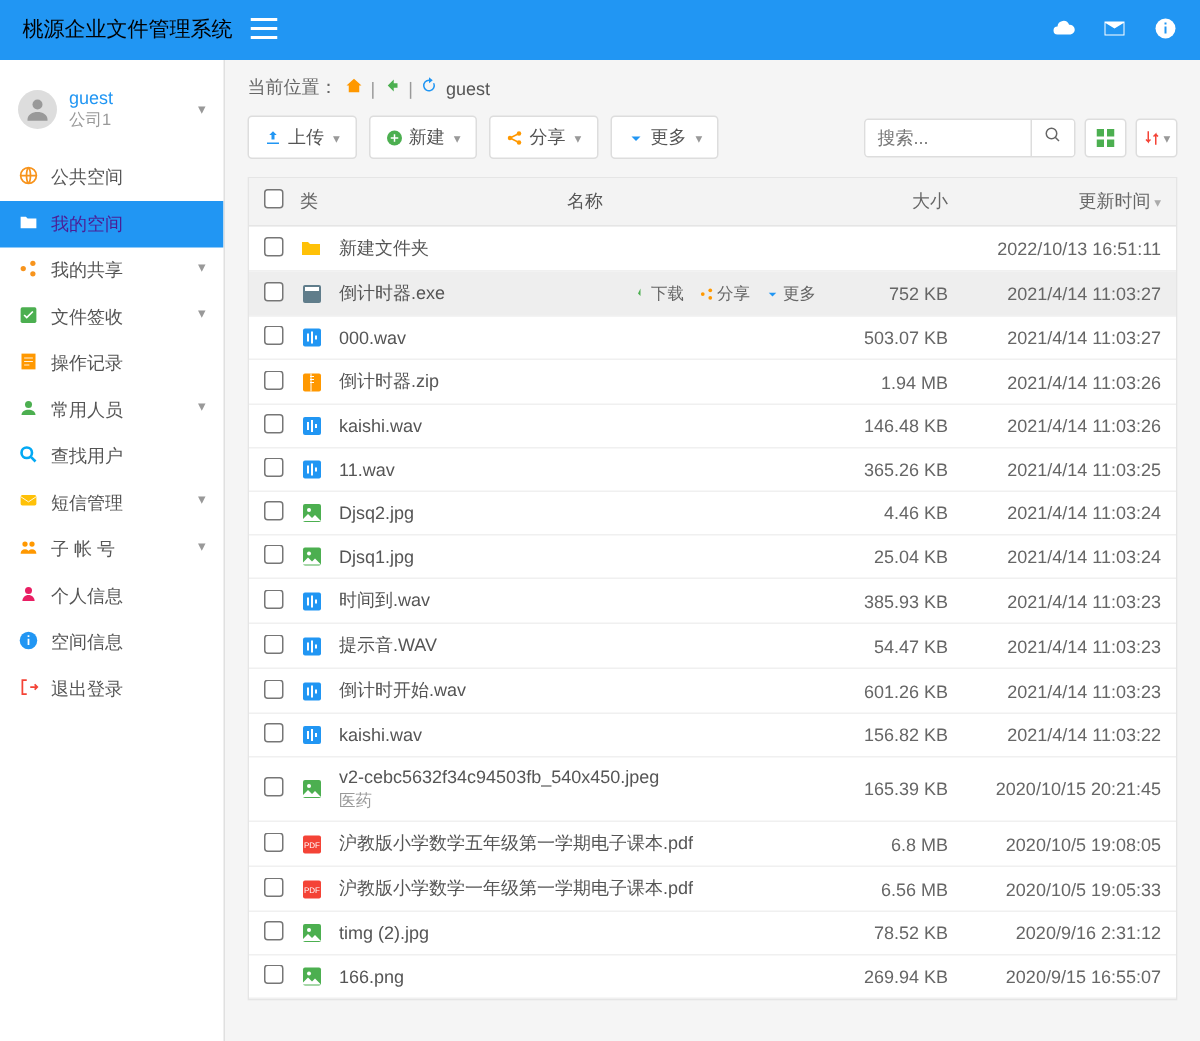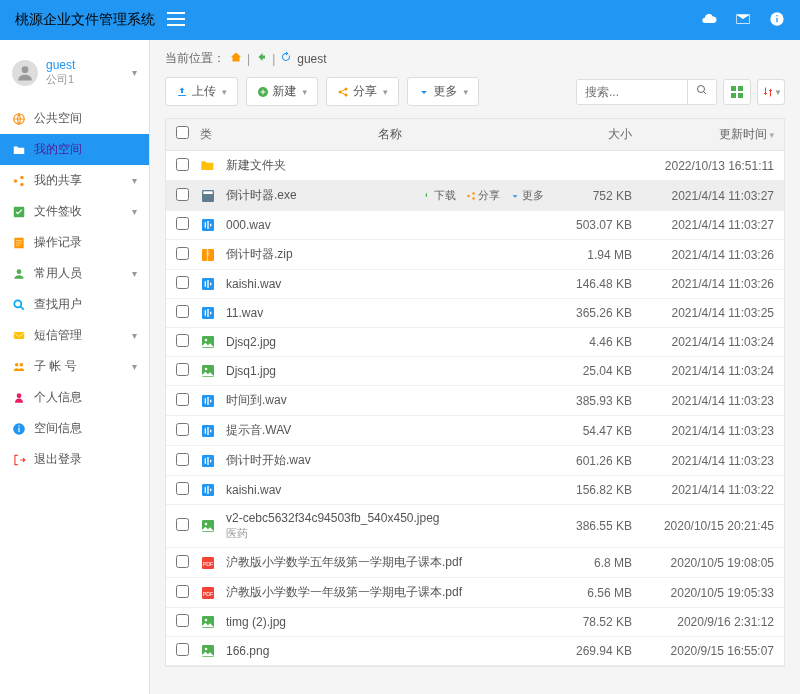--- a/index.html
+++ b/index.html
@@ -13,21 +13,21 @@
 .container{display:flex;height:calc(100vh - 40px)}
 .sidebar{width:150px;background:#fff;border-right:1px solid #e0e0e0;padding:10px 0;overflow-y:auto}
 .user-box{display:flex;align-items:center;padding:8px 12px;gap:8px;cursor:pointer}
 .avatar{width:26px;height:26px;border-radius:50%;background:#ddd;display:flex;align-items:center;justify-content:center}
 .avatar svg{width:20px;height:20px;fill:#999}
 .user-info{flex:1}
 .user-name{color:#2196F3;font-size:12px}
 .user-sub{color:#999;font-size:11px}
 .chev{color:#999;font-size:10px}
 .nav{margin-top:8px}
-.nav-item{display:flex;align-items:center;padding:7px 12px;gap:8px;cursor:pointer;color:#555}
+.nav-item{display:flex;align-items:flex-start;padding:7px 12px;gap:8px;cursor:pointer;color:#555}
 .nav-item.active{background:#2196F3;color:#4c1d95}
 .nav-item.active .ni{fill:#fff}
 .ni{width:14px;height:14px;flex-shrink:0}
 .nav-label{flex:1;font-size:12px}
 
 .main{flex:1;padding:10px 15px;overflow-y:auto;background:#f5f5f5}
 .breadcrumb{display:flex;align-items:center;gap:5px;margin-bottom:10px;font-size:12px;color:#666}
 .bc-icon{width:12px;height:12px}
 .toolbar{display:flex;align-items:center;gap:8px;margin-bottom:12px}
 .btn{display:inline-flex;align-items:center;gap:4px;background:#fff;border:1px solid #ddd;border-radius:3px;padding:5px 10px;font-size:12px;cursor:pointer;color:#555}
@@ -440,21 +440,21 @@
           <div class="ft-row">
             <div class="col-chk"><input type="checkbox" style=""></div>
             <div class="col-type">
               <svg class="fi" viewBox="0 0 24 24">
                 <rect x="3" y="3" width="18" height="18" rx="2" fill="#4caf50"></rect>
                 <circle cx="9" cy="9" r="2" fill="#fff"></circle>
                 <path d="M3 18l5-5 4 4 3-3 6 6H3z" fill="#fff"></path>
               </svg>
             </div>
             <div class="col-name">v2-cebc5632f34c94503fb_540x450.jpeg<div class="sub-name">医药</div></div>
-            <div class="col-size">386.55 KB</div>
+            <div class="col-size">165.39 KB</div>
             <div class="col-time">2020/10/15 20:21:45</div>
           </div>
           <div class="ft-row">
             <div class="col-chk"><input type="checkbox" style=""></div>
             <div class="col-type">
               <svg class="fi" viewBox="0 0 24 24">
                 <rect x="3" y="3" width="18" height="18" rx="2" fill="#f44336"></rect>
                 <text x="12" y="16" font-size="8" fill="#fff" text-anchor="middle">PDF</text>
               </svg>
             </div>

